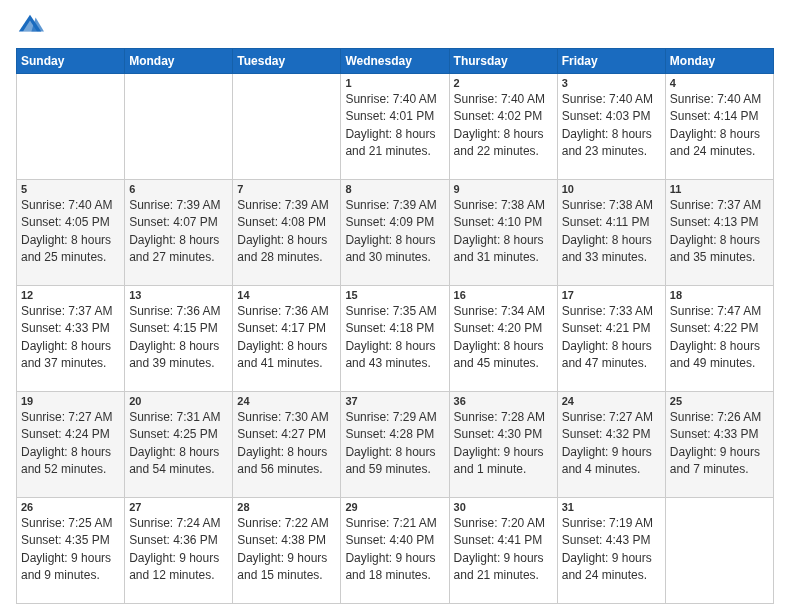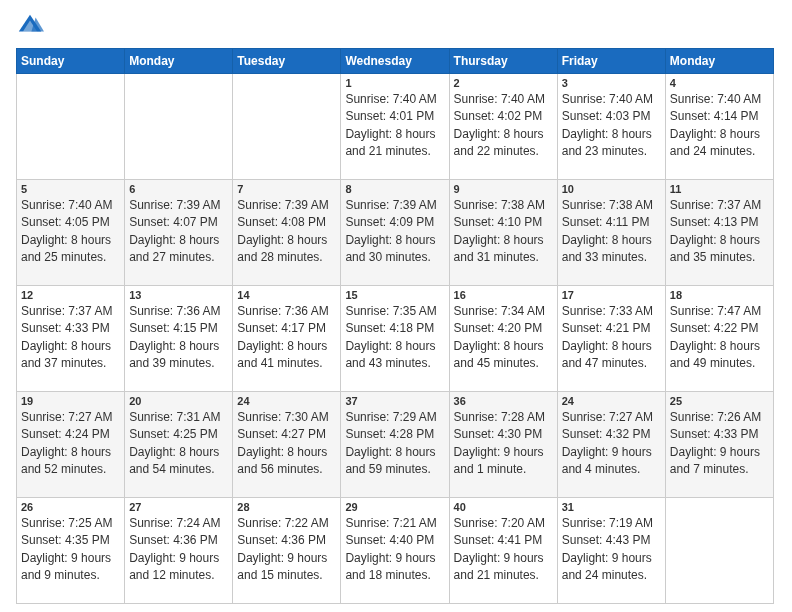--- a/index.html
+++ b/index.html
@@ -309,31 +309,31 @@
           </td>
           <td>
             <span class="day-num">27</span>
             <div class="day-info">Sunrise: 7:24 AM
 Sunset: 4:36 PM
 Daylight: 9 hours and 12 minutes.</div>
           </td>
           <td>
             <span class="day-num">28</span>
             <div class="day-info">Sunrise: 7:22 AM
-Sunset: 4:36 PM
+Sunset: 4:38 PM
 Daylight: 9 hours and 15 minutes.</div>
           </td>
           <td>
             <span class="day-num">29</span>
             <div class="day-info">Sunrise: 7:21 AM
 Sunset: 4:40 PM
 Daylight: 9 hours and 18 minutes.</div>
           </td>
           <td>
-            <span class="day-num">40</span>
+            <span class="day-num">30</span>
             <div class="day-info">Sunrise: 7:20 AM
 Sunset: 4:41 PM
 Daylight: 9 hours and 21 minutes.</div>
           </td>
           <td>
             <span class="day-num">31</span>
             <div class="day-info">Sunrise: 7:19 AM
 Sunset: 4:43 PM
 Daylight: 9 hours and 24 minutes.</div>
           </td>

